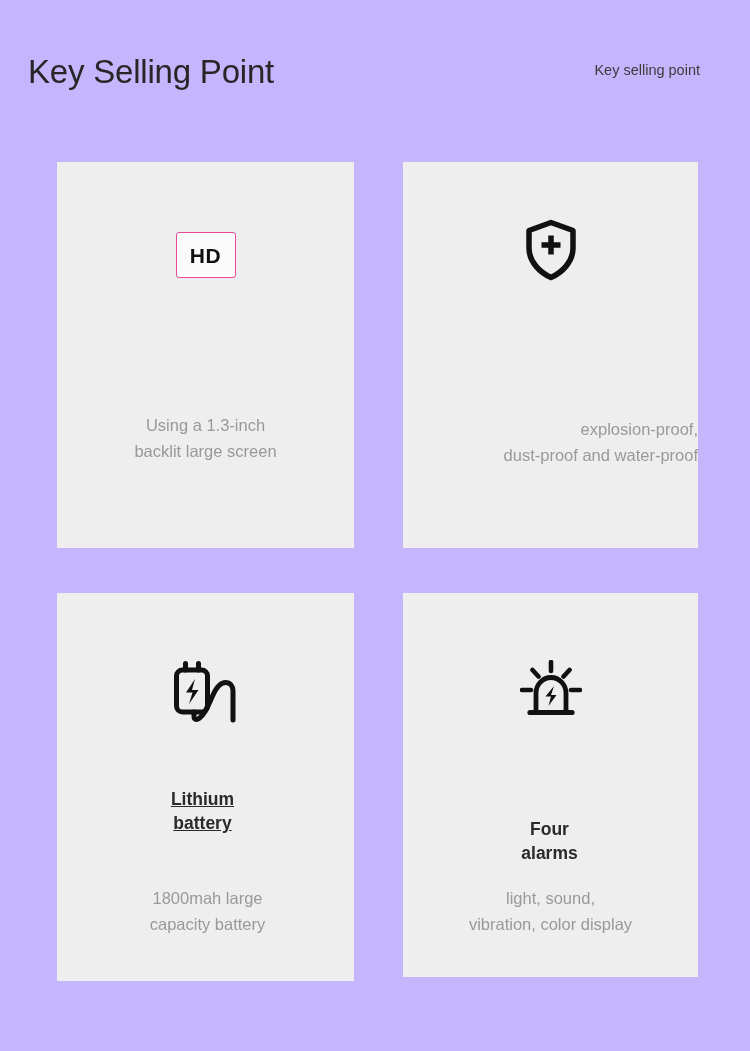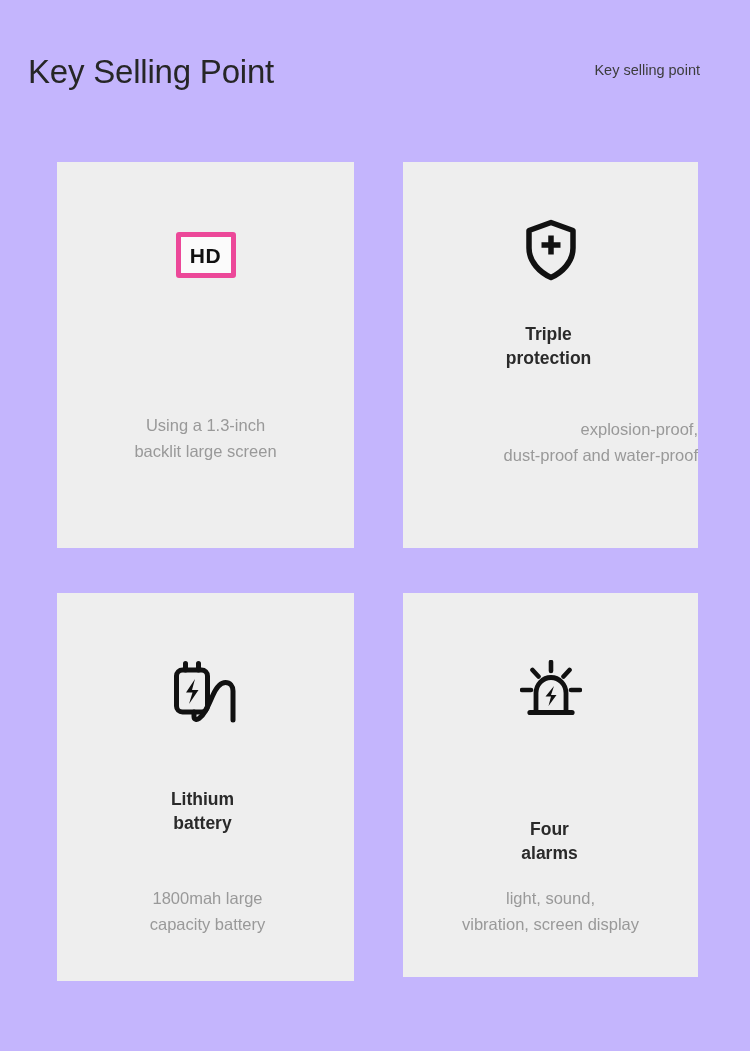--- a/index.html
+++ b/index.html
@@ -111,29 +111,29 @@
     white-space: pre-line;
   }
   .card-1 .card-desc { top: 250px; }
   .card-2 .card-desc { top: 254px; text-align: right; }
   .card-3 .card-desc { top: 292px; }
   .card-4 .card-desc { top: 292px; }
 
   
   .card-1 .card-title, .card-1 .card-desc { transform: translateX(0px); }
   .card-2 .card-title { transform: translateX(-2px); }
-  .card-3 .card-title { transform: translateX(-3px); }
+  .card-3 .card-title { transform: translateX(-3px); text-decoration: underline; }
   .card-3 .card-desc { transform: translateX(2px); }
   .card-4 .card-title { transform: translateX(-1px); margin-top: 28px; }
 
   
   .icon-hd {
     width: 60px;
     height: 46px;
-    border: 5px solid #ec4899;
+    border: 1px solid #ec4899;
     border-radius: 3px;
     background: #fbfbfb;
     display: flex;
     align-items: center;
     justify-content: center;
     font-size: 21px;
     font-weight: 700;
     letter-spacing: 0.5px;
     color: #111111;
     line-height: 1;
@@ -163,22 +163,20 @@
 
     <div class="card card-2">
       <div class="icon-wrap">
         <span>
           <svg width="56" height="64" viewBox="0 0 56 64" fill="none">
             <path d="M28 4.5 L50 12.5 V30 C50 44 39 54.5 28 59.5 C17 54.5 6 44 6 30 V12.5 Z" stroke="#111111" stroke-width="5.5" stroke-linejoin="round" fill="none"></path>
             <path d="M28 17.5 V36.5 M18.5 27 H37.5" stroke="#111111" stroke-width="5.5" stroke-linecap="butt"></path>
           </svg>
         </span>
       </div>
-      <div class="card-title">Triple
-protection</div>
       <div class="card-desc">explosion-proof,
 dust-proof and water-proof</div>
     </div>
 
     <div class="card card-3">
       <div class="icon-wrap">
         <span>
           <svg width="68" height="66" viewBox="0 0 68 66" fill="none">
 
             <path d="M13.5 5.5 V12 M26.5 5.5 V12" stroke="#111111" stroke-width="5" stroke-linecap="round"></path>
@@ -209,17 +207,17 @@
 
             <path d="M10 52.5 H52" stroke="#111111" stroke-width="5.2" stroke-linecap="round"></path>
 
             <path d="M34 26 L25.5 36.5 H31 L28.5 46 L36.5 35 H31 Z" fill="#111111"></path>
           </svg>
         </span>
       </div>
       <div class="card-title">Four
 alarms</div>
       <div class="card-desc">light, sound,
-vibration, screen display</div>
+vibration, color display</div>
     </div>
 
   </div>
 </div>
 
 </body></html>

